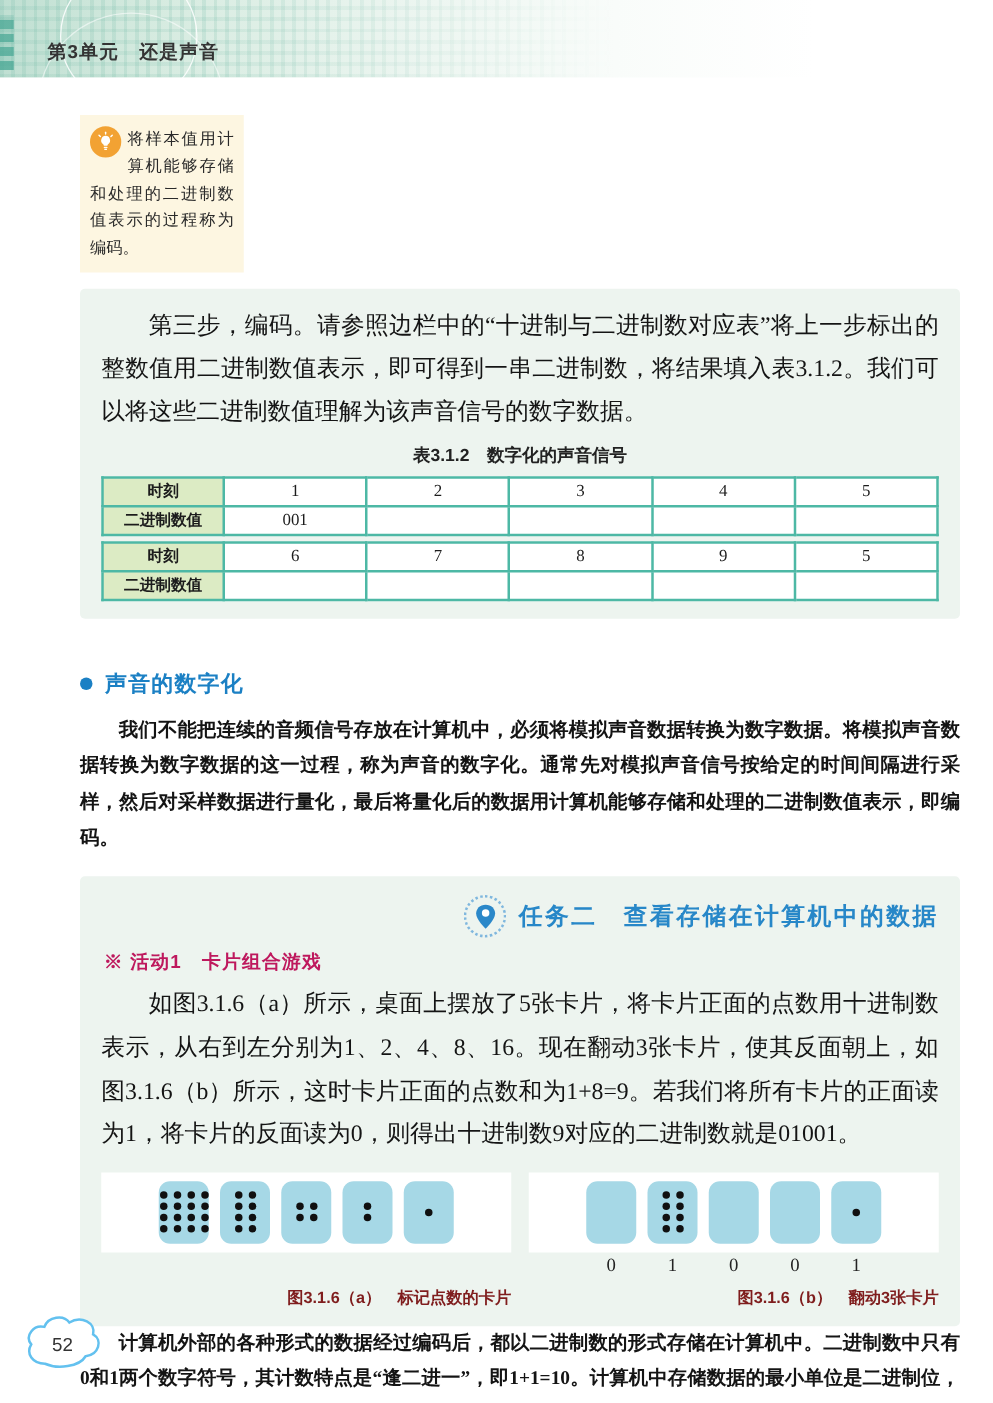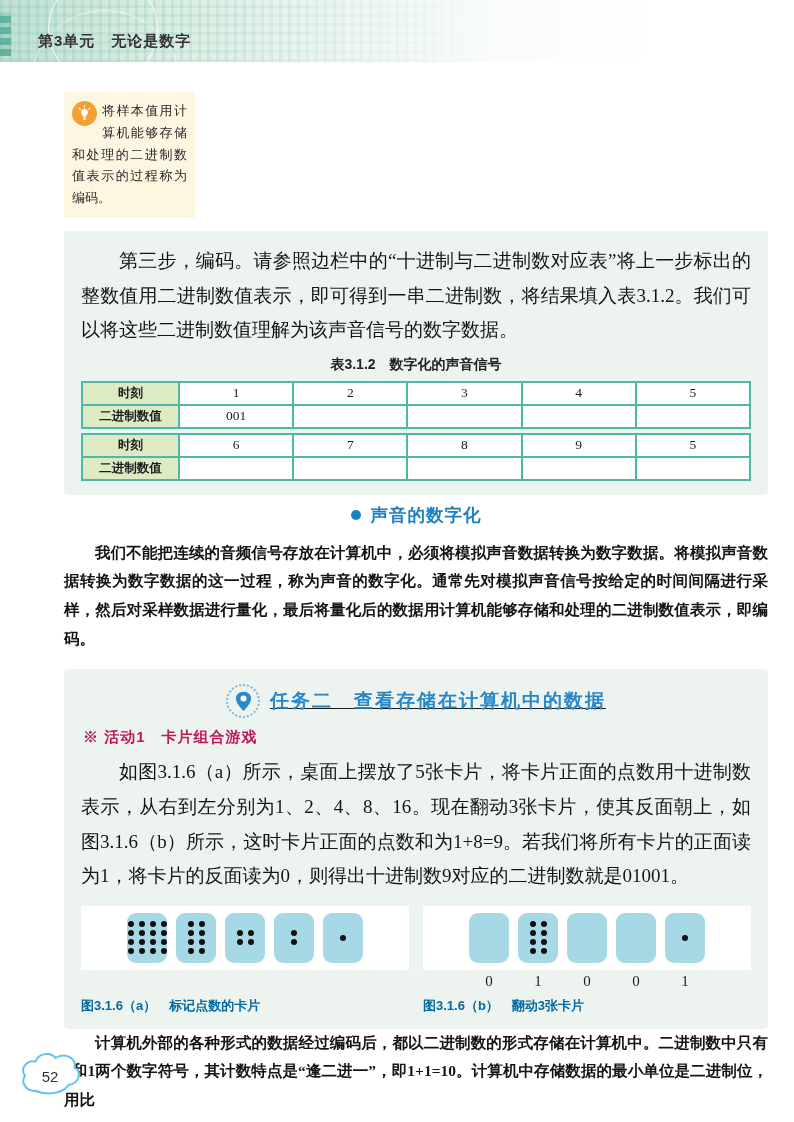--- a/index.html
+++ b/index.html
@@ -72,72 +72,72 @@
     text-align:center; font-family:"Liberation Sans", sans-serif; font-weight:bold;
     font-size:14px; color:#222; margin:8px 0 7px 0;
   }
   .sound-table { border-collapse:collapse; width:100%; table-layout:fixed;
     font-size:13.5px; text-align:center; background:#fff; }
   .sound-table td { border:2px solid #4db8a5; height:15px; padding:2px 4px; background:#fff; }
   .sound-table td.lbl { background:#dcebc4; font-weight:bold; font-size:12.5px; }
   .sound-gap { height:4px; }
 
   
-  .section-head { display:flex; align-items:center; margin:8px 0 12px 0;justify-content:center; }
+  .section-head { display:flex; align-items:center; margin:40px 0 12px 0; }
   .sec-bullet { width:10px; height:10px; border-radius:50%; background:#1b80c4; margin-right:10px; flex:0 0 10px; }
   .sec-title { font-family:"Liberation Sans", sans-serif; font-weight:bold; font-size:17.5px; color:#1b80c4; letter-spacing:1px; }
 
   .body-para { font-size:15.5px; line-height:1.85; text-indent:2em; text-align:justify; color:#141414;font-weight:bold; }
 
   
   .task-panel { margin-top:16px; }
-  .task-head { display:flex; align-items:center; justify-content:center; gap:10px; margin:2px 0 10px 0;text-decoration:underline; }
+  .task-head { display:flex; align-items:center; justify-content:flex-end; gap:10px; margin:2px 0 10px 0; }
   .pin-ring {
     width:34px; height:34px; flex:0 0 34px; border:2px dotted #7fb7de; border-radius:50%;
     display:flex; align-items:center; justify-content:center; background:transparent;
   }
   .task-title { font-family:"Liberation Sans", sans-serif; font-weight:bold; font-size:19px; color:#2787c8; letter-spacing:2px; }
   .activity-line { font-family:"Liberation Sans", sans-serif; font-weight:bold; font-size:15px; color:#be185d; margin:10px 0 8px 2px; letter-spacing:1px; }
 
   
   .figures { display:flex; gap:14px; margin-top:12px; align-items:stretch; }
   .figure { flex:1; display:flex; flex-direction:column; }
   .card-strip { background:#ffffff; padding:7px 8px; display:flex; gap:9px; justify-content:center; }
   .card {
     width:40px; height:50px; background:#a6d8e6; border-radius:9px;
     display:flex; align-items:center; justify-content:center;
   }
   .dot-grid { display:grid; gap:3px 5px; }
   .dot { width:6px; height:6px; border-radius:50%; background:#101010; display:block; }
   .bits-row { display:flex; justify-content:center; gap:0; margin-top:3px; }
   .bits-row span { width:49px; text-align:center; font-size:15px; color:#222; }
   .fig-caption {
-    margin-top:auto; padding-top:7px; text-align:left;
-    font-family:"Liberation Sans", sans-serif; font-weight:bold; font-size:13px; color:#0369a1;
+    margin-top:auto; padding-top:7px; text-align:right;
+    font-family:"Liberation Sans", sans-serif; font-weight:bold; font-size:13px; color:#7f1d1d;
   }
 
   
   .cloud { position:absolute; left:16px; top:1048px; width:68px; height:52px; }
   .cloud svg { position:absolute; inset:0; }
   .cloud .num {
     position:absolute; inset:0; display:flex; align-items:center; justify-content:center;
     font-family:"Liberation Sans", sans-serif; font-size:15px; color:#333; padding-top:4px;
   }
 </style>
 </head>
 <body>
 
 <div class="page">
 
   <div class="banner">
     <div class="texture"></div>
     <div class="edge-bits"></div>
     <div class="circle c1"></div>
     <div class="circle c2"></div>
-    <div class="banner-title">第3单元　无论是数字</div>
+    <div class="banner-title">第3单元　还是声音</div>
   </div>
 
   <div class="layout">
 
     <div class="side">
 
       <div class="tip-box">
         <span class="bulb">
           <svg width="17" height="17" viewBox="0 0 24 24">
             <g stroke="#ffffff" stroke-width="1.6" stroke-linecap="round">

